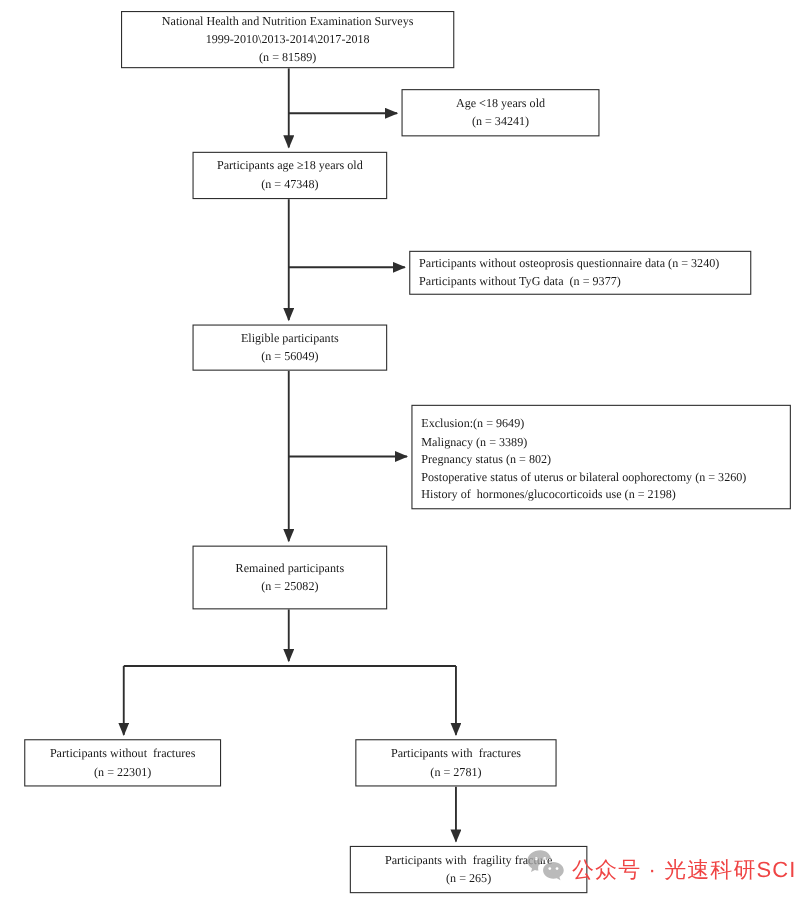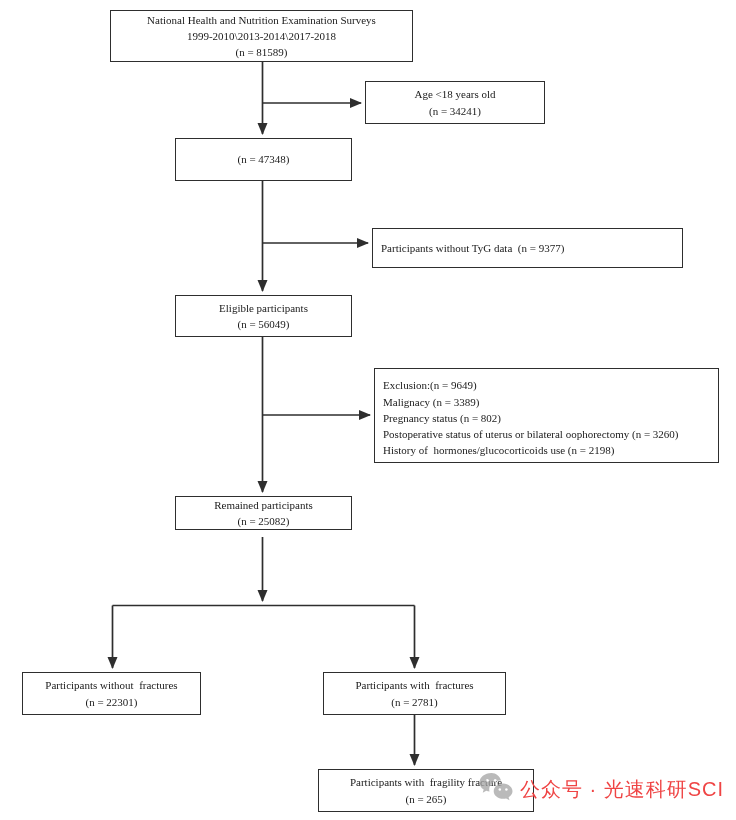--- a/index.html
+++ b/index.html
@@ -91,41 +91,43 @@
     <span>1999-2010\2013-2014\2017-2018</span>
     <span>(n = 81589)</span>
   </div>
 
   <div class="box center" style="left:365px; top:81px; width:180px; height:43px;justify-content:center;">
     <span>Age &lt;18 years old</span>
     <span>(n = 34241)</span>
   </div>
 
   <div class="box center" style="left:175px; top:138px; width:177px; height:43px;">
+    <span>Participants age ≥18 years old</span>
     <span>(n = 47348)</span>
   </div>
 
   <div class="box leftalign" style="left:372px; top:228px; width:311px; height:40px;">
+    <span>Participants without osteoprosis questionnaire data (n = 3240)</span>
     <span>Participants without TyG data  (n = 9377)</span>
   </div>
 
   <div class="box center" style="left:175px; top:295px; width:177px; height:42px;">
     <span>Eligible participants</span>
     <span>(n = 56049)</span>
   </div>
 
   <div class="box leftalign" style="left:374px; top:368px; width:345px; height:95px; justify-content:center; padding-top:8px;">
     <span>Exclusion:(n = 9649)</span>
     <span>Malignacy (n = 3389)</span>
     <span>Pregnancy status (n = 802)</span>
     <span>Postoperative status of uterus or bilateral oophorectomy (n = 3260)</span>
     <span>History of  hormones/glucocorticoids use (n = 2198)</span>
   </div>
 
-  <div class="box center" style="left:175px; top:496px; width:177px; height:34px;">
+  <div class="box center" style="left:175px; top:496px; width:177px; height:58px;">
     <span>Remained participants</span>
     <span>(n = 25082)</span>
   </div>
 
   <div class="box center" style="left:22px; top:672px; width:179px; height:43px;">
     <span>Participants without  fractures</span>
     <span>(n = 22301)</span>
   </div>
 
   <div class="box center" style="left:323px; top:672px; width:183px; height:43px;">

